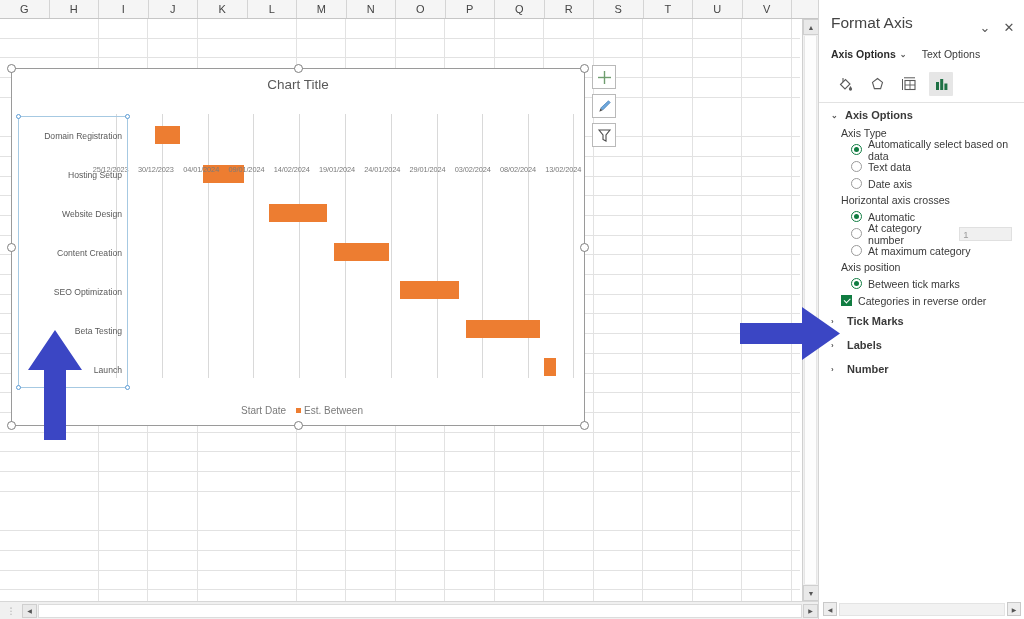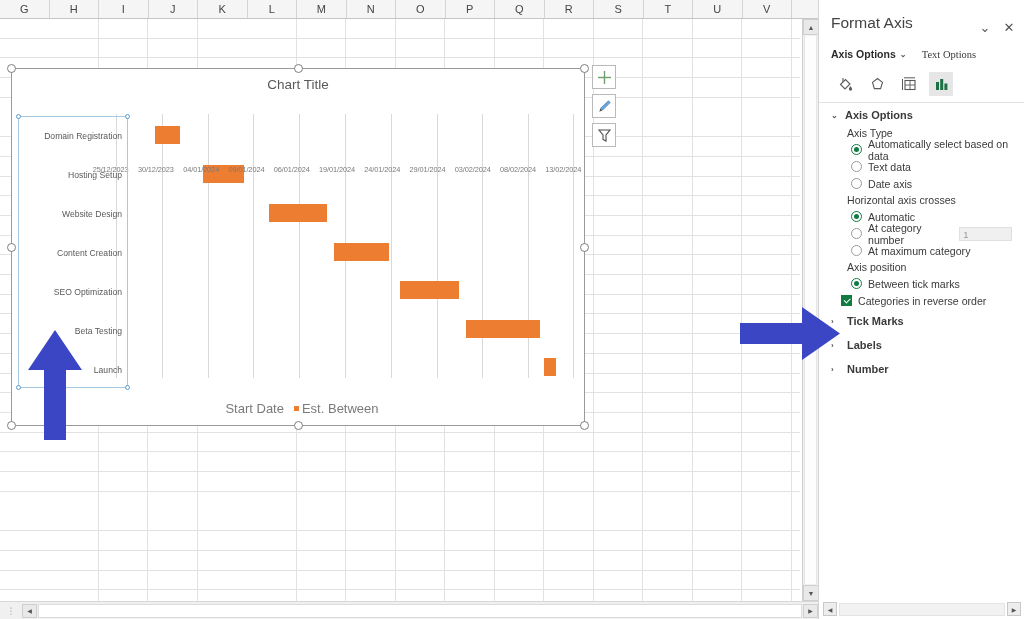--- a/index.html
+++ b/index.html
@@ -166,21 +166,21 @@
     color: #595959;
     white-space: nowrap;
   }
   #legend {
     position: absolute;
     left: 0; right: 0; bottom: 9px;
     display: flex;
     justify-content: center;
     align-items: center;
     gap: 10px;
-    font-size: 13px;
+    font-size: 10px;
     color: #7a7a7a;
   }
   .legend-item { display: flex; align-items: center; gap: 3px; }
   .legend-swatch { width: 5px; height: 5px; background: #ed7d31; display: inline-block; }
   .legend-swatch.none { background: transparent; }
 
   
   #chart-buttons {
     position: absolute;
     left: 592px; top: 65px;
@@ -224,39 +224,39 @@
   #pane-collapse { right: 30px; }
   #pane-close { right: 6px; }
   #pane-tabs {
     display: flex; align-items: center; gap: 14px;
     padding: 0 12px;
     height: 20px;
     font-size: 10.5px;
     color: #3a3a3a;
   }
   #tab-axis-options { font-weight: bold; color: #2b2b2b; display: flex; align-items: center; gap: 4px; }
-  #tab-text-options { color: #3a3a3a; font-family: Liberation Serif, serif; }
+  #tab-text-options { color: #3a3a3a; }
   #pane-icons {
     display: flex; align-items: center; gap: 8px;
     padding: 6px 12px 0 14px;
     height: 34px;
   }
   .picon {
     width: 24px; height: 24px;
     display: flex; align-items: center; justify-content: center;
   }
   .picon.active { background: #e6e6e6; border-radius: 1px; }
   #pane-divider { height: 1px; background: #e2e2e2; margin: 4px 0 0 0; }
   .section-head {
     display: flex; align-items: center; gap: 6px;
     padding: 6px 12px 4px 12px;
     font-size: 11px; font-weight: bold; color: #3a3a3a;
   }
   .chev { font-size: 8px; color: #555; width: 8px; display: inline-block; }
-  .sub-head { padding: 2px 12px 2px 28px; font-size: 10.6px; color: #3a3a3a; }
+  .sub-head { padding: 2px 12px 2px 22px; font-size: 10.6px; color: #3a3a3a; }
   .opt-row {
     display: flex; align-items: center; gap: 6px;
     padding: 2px 12px 2px 32px;
     font-size: 10.6px; color: #3a3a3a;
     height: 17px;
   }
   .radio {
     width: 11px; height: 11px; border-radius: 50%;
     border: 1px solid #9a9a9a; background: #fff;
     display: inline-block; position: relative; flex: 0 0 11px;
@@ -355,21 +355,21 @@
       <div class="handle h-bm"></div>
       <div class="handle h-br"></div>
 
       <div id="chart-title">Chart Title</div>
 
       <div id="date-axis">
         <div class="date-lbl">25/12/2023</div>
         <div class="date-lbl">30/12/2023</div>
         <div class="date-lbl">04/01/2024</div>
         <div class="date-lbl">09/01/2024</div>
-        <div class="date-lbl">06/01/2024</div>
+        <div class="date-lbl">14/02/2024</div>
         <div class="date-lbl">19/01/2024</div>
         <div class="date-lbl">24/01/2024</div>
         <div class="date-lbl">29/01/2024</div>
         <div class="date-lbl">03/02/2024</div>
         <div class="date-lbl">08/02/2024</div>
         <div class="date-lbl">13/02/2024</div>
       </div>
 
       <div id="plot">
         <div id="plot-inner">

